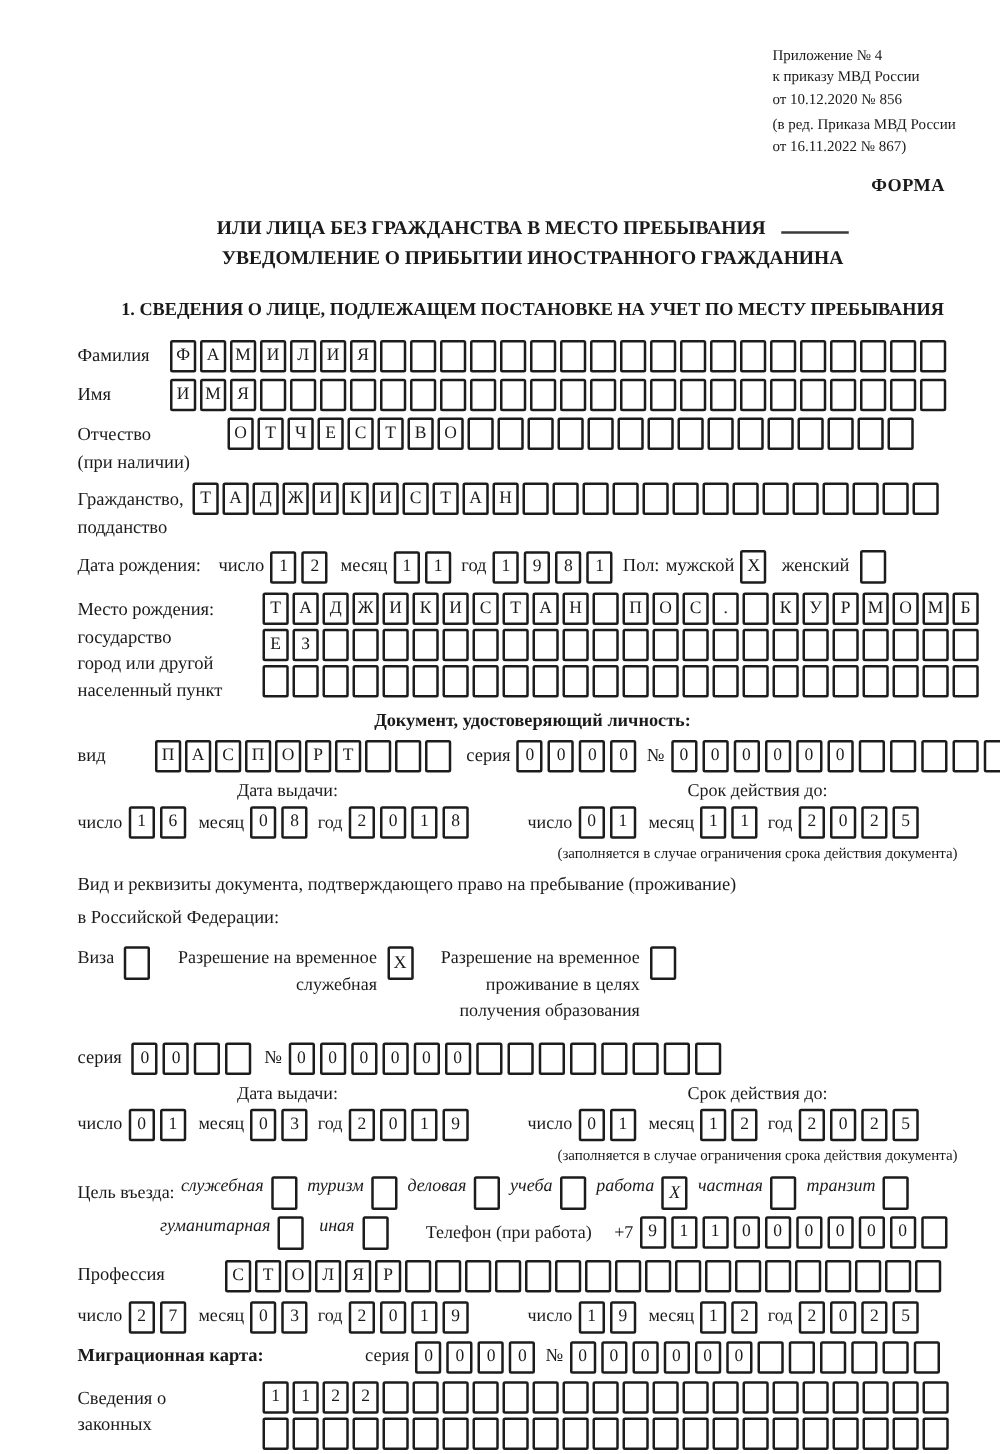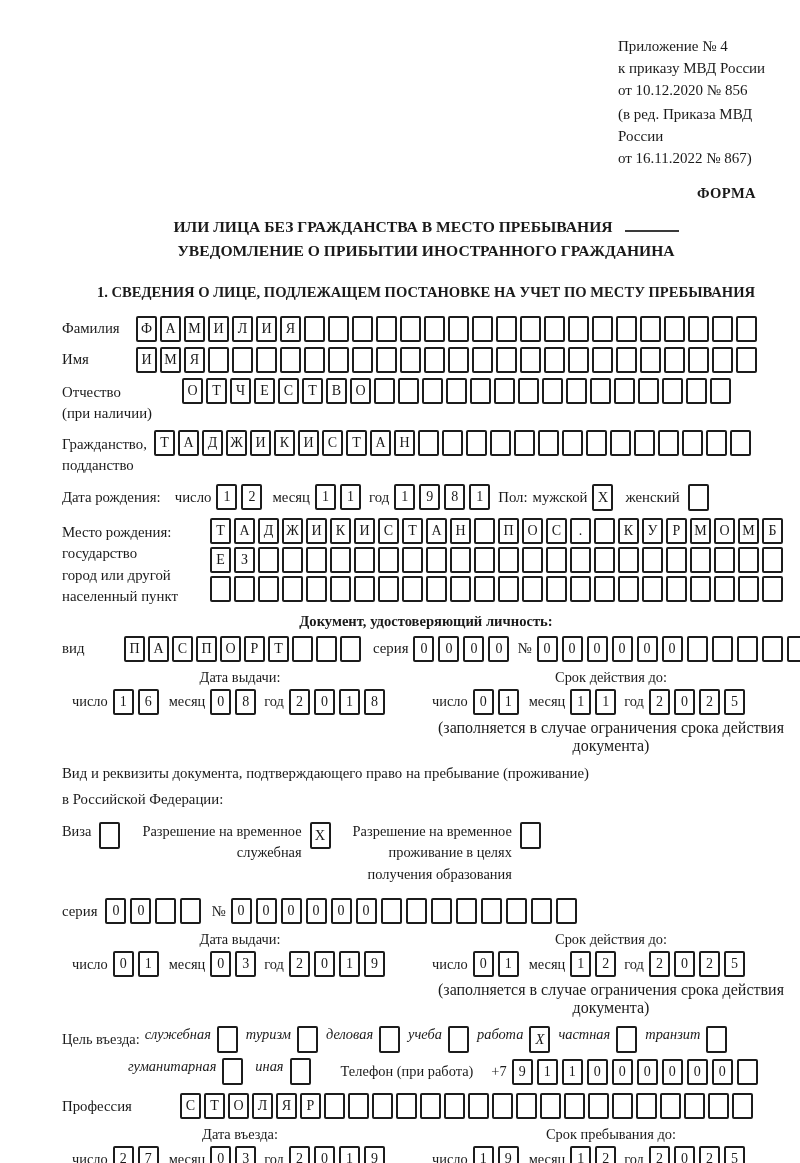--- a/index.html
+++ b/index.html
@@ -1,20 +1,20 @@
 <!DOCTYPE html>
 <html><head>
 <meta charset="utf-8">
 <style>
   html,body{margin:0;padding:0;background:#ffffff;}
   body{font-family:"Liberation Serif","DejaVu Serif",serif;color:#1a1a1a;}
   .page{width:800px;min-height:1163px;box-sizing:border-box;padding:36px 10px 24px 62px;background:#fff;}
 
   
-  .appendix{margin-left:556px;font-size:15px;line-height:1.45;}
+  .appendix{margin-left:556px;font-size:12px;line-height:1.45;}
   .appendix .rev{margin-top:3px;}
   .form-word{font-weight:bold;font-size:14.6px;text-align:right;padding-right:34px;margin-top:15px;letter-spacing:.4px;}
 
   
   .title{text-align:center;font-weight:bold;font-size:15.6px;line-height:1.55;margin-top:13px;}
   .blank{display:inline-block;width:54px;height:13px;border-bottom:2.5px solid #3a3a3a;margin-left:12px;}
 
   .sec{font-weight:bold;font-size:14.6px;text-align:center;margin-top:21px;margin-bottom:15px;}
 
   
@@ -36,27 +36,27 @@
         display:inline-flex;align-items:center;justify-content:center;font-size:14px;background:#fff;}
   .cbox{box-sizing:border-box;flex:none;display:inline-flex;align-items:center;justify-content:center;
         width:21px;height:27px;border:2px solid #1c1c1c;border-radius:2px;font-size:14.5px;background:#fff;}
 
   .dl{margin-right:5px;}
   .ml6{margin-left:6px;} .ml8{margin-left:8px;} .ml10{margin-left:10px;} .ml12{margin-left:12px;}
   .ml18{margin-left:18px;} .ml22{margin-left:22px;} .ml30{margin-left:30px;} .ml66{margin-left:66px;}
   .mr5{margin-right:5px;} .mr8{margin-right:8px;}
 
   
-  .dualrow{display:flex;align-items:flex-start;margin:7px 0 6px 10px;}
+  .dualrow{display:flex;align-items:flex-start;margin:7px 0 6px 0;}
   .dcol{display:flex;flex-direction:column;}
   .dcol.left{width:336px;}
   .dcol.right{flex:1;padding-left:24px;}
   .dhead{font-size:14.4px;text-align:center;margin-bottom:3px;}
   .dateline{display:flex;align-items:center;font-size:14.4px;}
-  .note{font-size:16px;text-align:center;margin-top:4px;}
+  .note{font-size:12px;text-align:center;margin-top:4px;}
 
   .para{font-size:14.8px;line-height:1.75;margin-top:6px;}
 
   
   .permitrow{display:flex;align-items:flex-start;margin:8px 0 13px 0;font-size:14.4px;}
   .permit{display:flex;align-items:flex-start;}
   .plab{line-height:1.5;}
   .plab.center{text-align:right;}
   .permit .cbox{margin-left:8px;margin-top:1px;}
 
@@ -600,21 +600,20 @@
         <span class="cell"></span>
         <span class="cell"></span>
         <span class="cell"></span>
         <span class="cell"></span>
         <span class="cell"></span>
       </div>
   </div>
 
   <div class="dualrow">
     <div class="dcol left">
-      <div class="dhead">Дата въезда:</div>
       <div class="dateline">
         <span class="dl">число</span>
         <span class="cells g4">
             <span class="cell">2</span>
             <span class="cell">7</span>
           </span>
         <span class="dl ml10">месяц</span>
         <span class="cells g4">
             <span class="cell">0</span>
             <span class="cell">3</span>
@@ -622,21 +621,20 @@
         <span class="dl ml8">год</span>
         <span class="cells g4">
             <span class="cell">2</span>
             <span class="cell">0</span>
             <span class="cell">1</span>
             <span class="cell">9</span>
           </span>
       </div>
     </div>
     <div class="dcol right">
-      <div class="dhead">Срок пребывания до:</div>
       <div class="dateline">
         <span class="dl">число</span>
         <span class="cells g4">
             <span class="cell">1</span>
             <span class="cell">9</span>
           </span>
         <span class="dl ml10">месяц</span>
         <span class="cells g4">
             <span class="cell">1</span>
             <span class="cell">2</span>

